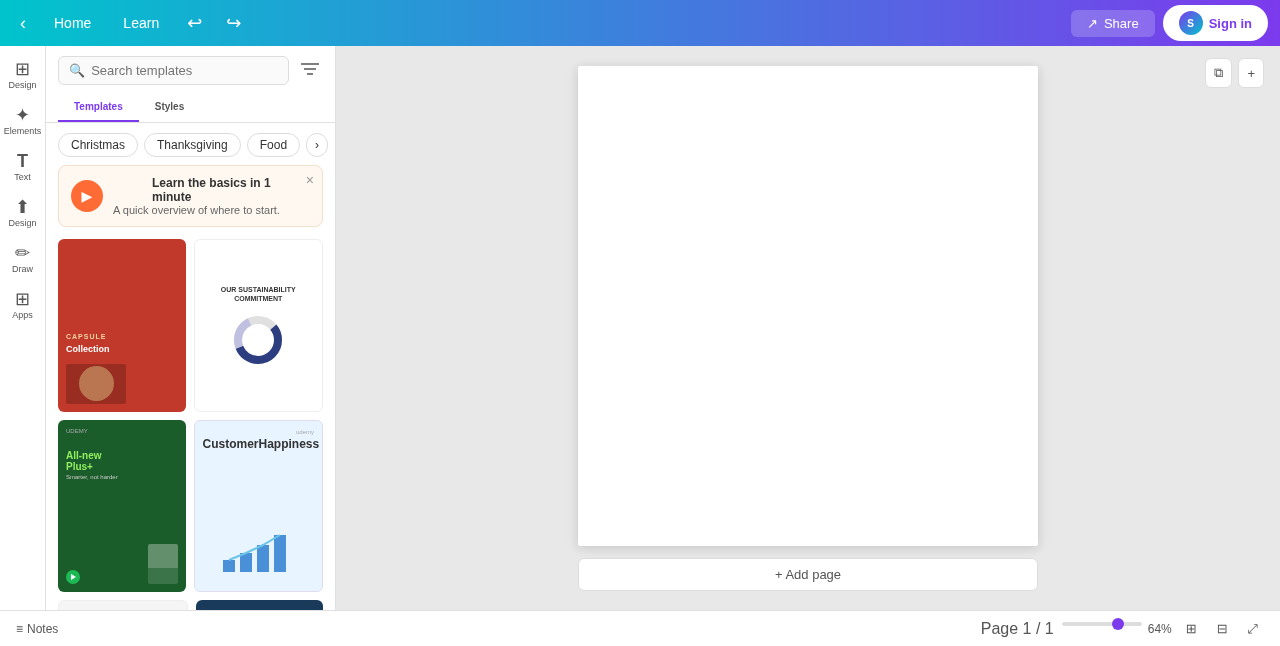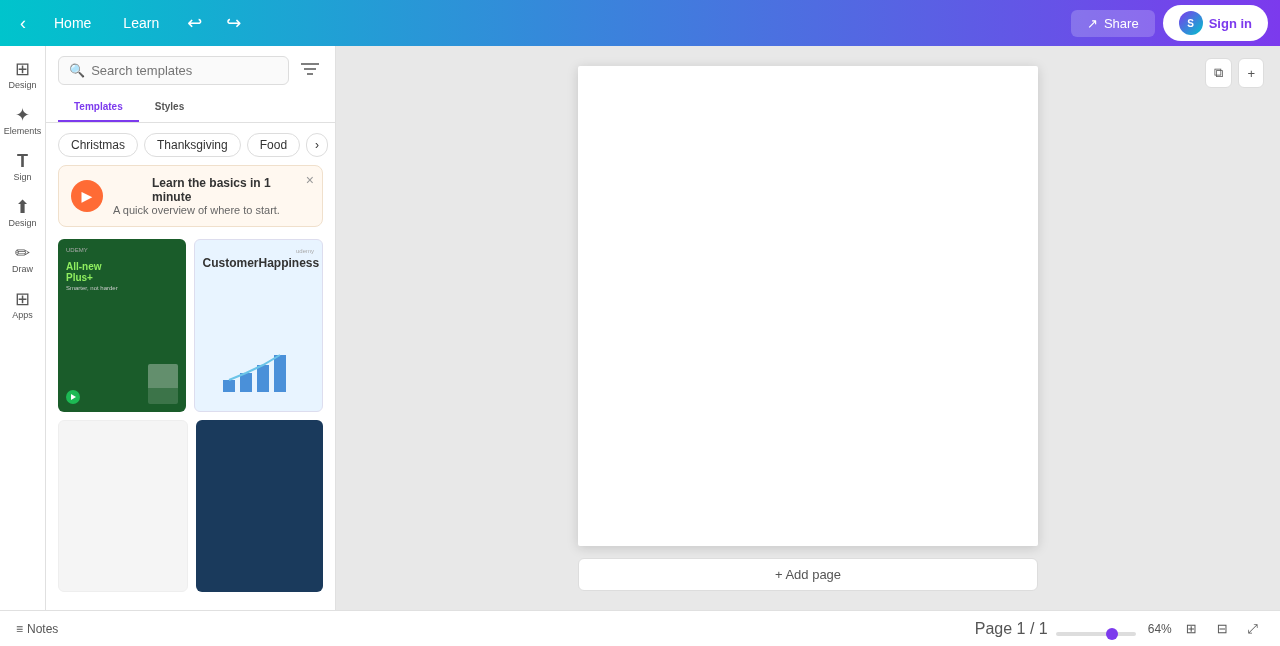--- a/index.html
+++ b/index.html
@@ -214,21 +214,21 @@
       padding: 0 16px;
       gap: 8px;
       flex-shrink: 0;
     }
     .notes-btn {
       background: none; border: none; cursor: pointer;
       font-size: 12px; color: #555; display: flex; align-items: center; gap: 4px;
     }
     .bottom-spacer { flex: 1; }
     .page-info { font-size: 16px; color: #555; }
-    .zoom-controls { display: flex; align-items: flex-end; gap: 12px; }
+    .zoom-controls { display: flex; align-items: flex-start; gap: 6px; }
     .zoom-slider {
       width: 80px; height: 4px; background: #ddd; border-radius: 2px;
       position: relative; cursor: pointer;
     }
     .zoom-thumb {
       width: 12px; height: 12px; background: #7c3aed;
       border-radius: 50%; position: absolute;
       top: -4px; left: 70%;
       transform: translateX(-50%);
     }
@@ -278,21 +278,21 @@
     <div class="sidebar-icon-item">
       <span class="icon-shape">⊞</span>
       <span class="icon-label">Design</span>
     </div>
     <div class="sidebar-icon-item">
       <span class="icon-shape">✦</span>
       <span class="icon-label">Elements</span>
     </div>
     <div class="sidebar-icon-item">
       <span class="icon-shape" style="font-weight:bold;">T</span>
-      <span class="icon-label">Sign</span>
+      <span class="icon-label">Text</span>
     </div>
     <div class="sidebar-icon-item">
       <span class="icon-shape">⬆</span>
       <span class="icon-label">Design</span>
     </div>
     <div class="sidebar-icon-item">
       <span class="icon-shape">✏</span>
       <span class="icon-label">Draw</span>
     </div>
     <div class="sidebar-icon-item">
@@ -343,26 +343,49 @@
       <div class="promo-icon">▶</div>
       <div class="promo-text">
         <div class="promo-title">Learn the basics in 1 minute</div>
         <div class="promo-sub">A quick overview of where to start.</div>
       </div>
       <button class="promo-close">×</button>
     </div>
 
     <div id="template-grid">
 
+      <div class="grid-row">
+        <div class="template-thumb" style="background:#c0392b;">
+          <div class="thumb-inner" style="display:flex;flex-direction:column;align-items:flex-start;justify-content:flex-end;padding:8px;">
+            <div style="font-size:7px;font-weight:bold;color:#f0d0a0;text-transform:uppercase;letter-spacing:1px;">capsule</div>
+            <div style="font-size:9px;font-weight:bold;color:white;">Collection</div>
+            <div style="width:60px;height:40px;background:rgba(0,0,0,0.2);border-radius:2px;margin-top:6px;display:flex;align-items:center;justify-content:center;">
+              <div style="width:35px;height:35px;border-radius:50%;background:rgba(200,150,100,0.7);"></div>
+            </div>
+          </div>
+        </div>
+        <div class="template-thumb" style="background:white;border:1px solid #eee;">
+          <div class="thumb-inner dark" style="display:flex;flex-direction:column;align-items:center;justify-content:center;">
+            <div style="font-size:7px;font-weight:bold;color:#333;text-align:center;line-height:1.3;">OUR SUSTAINABILITY<br>COMMITMENT</div>
+            <div style="margin-top:8px;position:relative;width:50px;height:50px;">
+              <svg viewBox="0 0 50 50" width="50" height="50">
+                <circle cx="25" cy="25" r="20" fill="none" stroke="#e0e0e0" stroke-width="8"></circle>
+                <circle cx="25" cy="25" r="20" fill="none" stroke="#2c3e80" stroke-width="8" stroke-dasharray="70 56" stroke-dashoffset="15"></circle>
+                <circle cx="25" cy="25" r="20" fill="none" stroke="#c0c0e0" stroke-width="8" stroke-dasharray="30 96" stroke-dashoffset="-55"></circle>
+              </svg>
+            </div>
+          </div>
+        </div>
+      </div>
 
       <div class="grid-row">
         <div class="template-thumb" style="background:#1a5c2a;position:relative;overflow:hidden;">
           <div style="position:absolute;top:0;left:0;right:0;bottom:0;display:flex;flex-direction:column;padding:8px;">
             <div style="font-size:6px;color:#aaa;text-transform:uppercase;">udemy</div>
-            <div style="font-size:10px;font-weight:bold;color:#90ee60;margin-top:8px;">All-new<br>Plus+</div>
+            <div style="font-size:10px;font-weight:bold;color:#90ee60;margin-top:16px;">All-new<br>Plus+</div>
             <div style="font-size:6px;color:#ccc;margin-top:2px;">Smarter, not harder</div>
             <div style="flex:1;display:flex;align-items:flex-end;justify-content:flex-end;">
               <div style="width:30px;height:40px;background:rgba(255,255,255,0.15);border-radius:2px;overflow:hidden;">
                 <div style="width:100%;height:60%;background:rgba(255,255,255,0.2);"></div>
               </div>
             </div>
             <div style="position:absolute;bottom:8px;left:8px;width:14px;height:14px;background:#1db954;border-radius:50%;display:flex;align-items:center;justify-content:center;">
               <div style="width:0;height:0;border-left:5px solid white;border-top:3px solid transparent;border-bottom:3px solid transparent;margin-left:1px;"></div>
             </div>
           </div>

